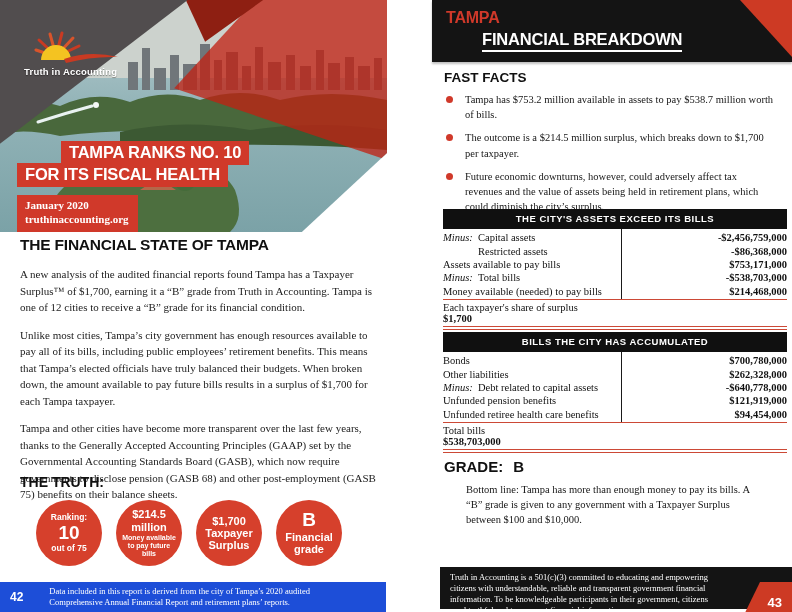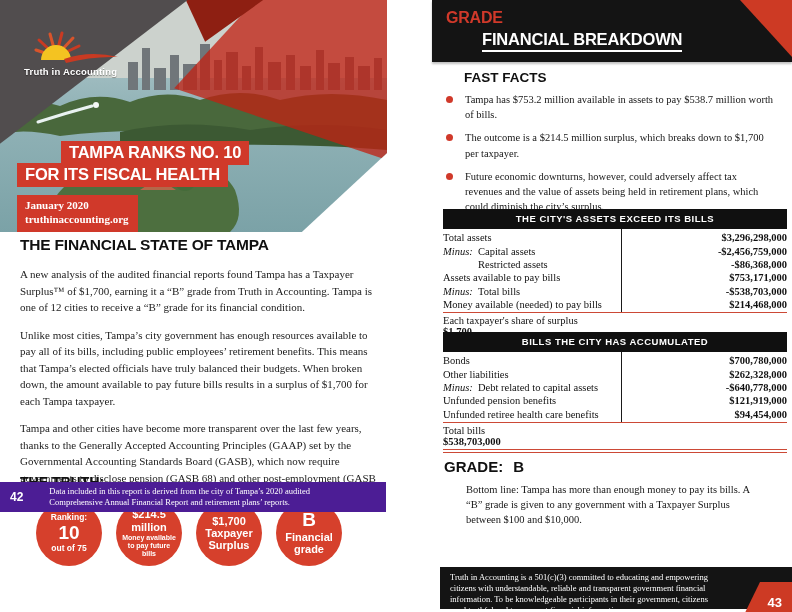--- a/index.html
+++ b/index.html
@@ -1,21 +1,21 @@
 <!DOCTYPE html>
 <html><head>
 <meta charset="utf-8">
 <style>
   * { margin:0; padding:0; box-sizing:border-box; }
   html,body { background:#ffffff; }
   body { font-family:"Liberation Serif", serif; }
   .spread { position:relative; width:792px; height:612px; background:#fff; overflow:hidden; }
 
   
-  .page-left { position:absolute; left:0; top:0; width:396px; height:512px; }
+  .page-left { position:absolute; left:0; top:0; width:396px; height:612px; }
 
   .hero { position:absolute; left:0; top:0; width:387px; height:232px; }
   .photo-wrap { position:absolute; inset:0; clip-path:polygon(0 0,100% 0,100% 66%,78% 100%,0 100%); }
   .photo-wrap svg { display:block; }
   .red-tint { position:absolute; inset:0; clip-path:polygon(66% 0,100% 0,100% 69%,45% 38%); background:rgba(193,33,18,0.76); }
   .dark-tri { position:absolute; inset:0; clip-path:polygon(48% 0,68% 0,53% 18%); background:#8e1f12; }
   .gray-tri { position:absolute; inset:0; clip-path:polygon(0 0,48.5% 0,0 62%); background:#514d4e; }
 
   .logo { position:absolute; left:24px; top:30px; width:110px; text-align:left; }
   .logo-text { color:#fff; font-family:"Liberation Sans",sans-serif; font-weight:bold; font-size:9.5px; letter-spacing:.2px; text-shadow:0 1px 1px rgba(0,0,0,.4); margin-top:-2px; }
@@ -40,41 +40,41 @@
   .circles { position:absolute; left:36px; top:500px; display:flex; gap:14px; }
   .circle { width:66px; height:66px; border-radius:50%; background:#d6402c; color:#fff;
     display:flex; flex-direction:column; align-items:center; justify-content:center;
     text-align:center; font-family:"Liberation Sans",sans-serif; font-weight:bold; }
   .circle .c-small { font-size:8.5px; line-height:1.2; }
   .circle .c-tiny  { font-size:7px; line-height:1.15; width:56px; }
   .circle .c-big   { font-size:19px; line-height:1.1; }
   .circle .c-num   { font-size:11px; line-height:1.15; }
   .circle .c-mid   { font-size:11px; line-height:1.1; width:52px; }
 
-  .footer-left { position:absolute; left:0; bottom:0; width:386px; height:30px; background:#4c1d95;
+  .footer-left { position:absolute; left:0; bottom:0; width:386px; height:30px; background:#1d4ed8;
     display:flex; align-items:center; }
   .footer-left .pnum { color:#fff; font-family:"Liberation Sans",sans-serif; font-weight:bold;
     font-size:12px; margin-left:10px; }
   .footer-left .note { color:#fff; font-size:8.5px; line-height:1.3; margin-left:26px; width:312px; }
 
   
   .page-right { position:absolute; left:396px; top:0; width:396px; height:612px; }
 
   .black-header { position:absolute; left:36px; right:0; top:0; height:62px; background:#141414;
     box-shadow:0 2px 2px rgba(0,0,0,.25); }
   .bh-city { position:absolute; left:14px; top:9px; color:#d0392a;
     font-family:"Liberation Sans",sans-serif; font-weight:bold; font-size:16px; letter-spacing:-.2px; }
   .bh-title { position:absolute; left:50px; top:30px; color:#fff;
     font-family:"Liberation Sans",sans-serif; font-weight:bold; font-size:16.5px; letter-spacing:-.2px;
     border-bottom:2px solid #fff; padding-bottom:1px; }
   .bh-corner { position:absolute; right:0; top:0; width:52px; height:57px;
     clip-path:polygon(0 0,100% 0,100% 100%); background:#cd3a24; }
 
   .ff-heading { position:absolute; left:48px; top:70px; font-family:"Liberation Sans",sans-serif;
-    font-weight:bold; font-size:13.5px; color:#101010;margin-left:20px; }
+    font-weight:bold; font-size:13.5px; color:#101010; }
   .bullets { position:absolute; left:48px; top:92px; width:330px; }
   .bullet { display:flex; margin-bottom:8px; }
   .bullet .dot { flex:0 0 auto; width:7px; height:7px; border-radius:50%; background:#d0392a; margin:4px 12px 0 2px; }
   .bullet .btxt { font-size:10.5px; line-height:1.45; color:#161616; }
 
   .fin-table { position:absolute; left:47px; width:344px; }
   .ft1 { top:209px; }
   .ft2 { top:332px; }
   .tbl-head { background:#101010; color:#fff; text-align:center;
     font-family:"Liberation Sans",sans-serif; font-weight:bold; font-size:9.5px;
@@ -221,21 +221,21 @@
 
     <div class="footer-left">
       <span class="pnum">42</span>
       <span class="note">Data included in this report is derived from the city of Tampa’s 2020 audited Comprehensive Annual Financial Report and retirement plans’ reports.</span>
     </div>
   </div>
 
   <div class="page-right">
 
     <div class="black-header">
-      <span class="bh-city">GRADE</span>
+      <span class="bh-city">TAMPA</span>
       <span class="bh-title">FINANCIAL BREAKDOWN</span>
       <span class="bh-corner"></span>
     </div>
 
     <div class="ff-heading">FAST FACTS</div>
     <div class="bullets">
       <div class="bullet">
         <span class="dot"></span>
         <span class="btxt">Tampa has $753.2 million available in assets to pay $538.7 million worth of bills.</span>
       </div>
@@ -247,26 +247,20 @@
         <span class="dot"></span>
         <span class="btxt">Future economic downturns, however, could adversely affect tax revenues and the value of assets being held in retirement plans, which could diminish the city’s surplus.</span>
       </div>
     </div>
 
     <div class="fin-table ft1">
       <div class="tbl-head">THE CITY'S ASSETS EXCEED ITS BILLS</div>
       <div class="tbl-rows">
         <div class="trow">
           <div class="tlabel">
-              <span>Total assets</span>
-            </div>
-          <div class="tval">$3,296,298,000</div>
-        </div>
-        <div class="trow">
-          <div class="tlabel">
               <i>Minus:</i>
               <span>Capital assets</span>
             </div>
           <div class="tval">-$2,456,759,000</div>
         </div>
         <div class="trow indent">
           <div class="tlabel">
               <span>Restricted assets</span>
             </div>
           <div class="tval">-$86,368,000</div>

